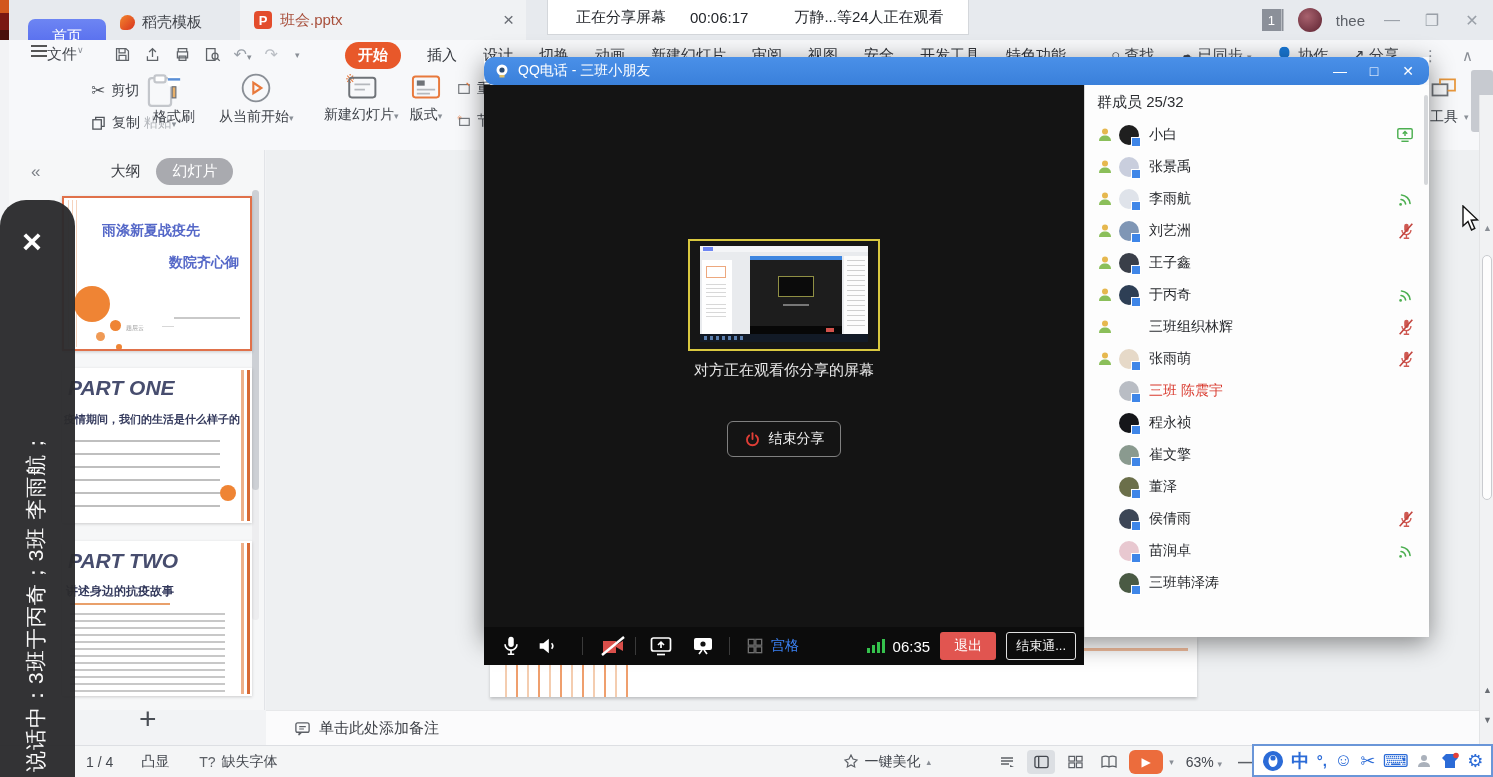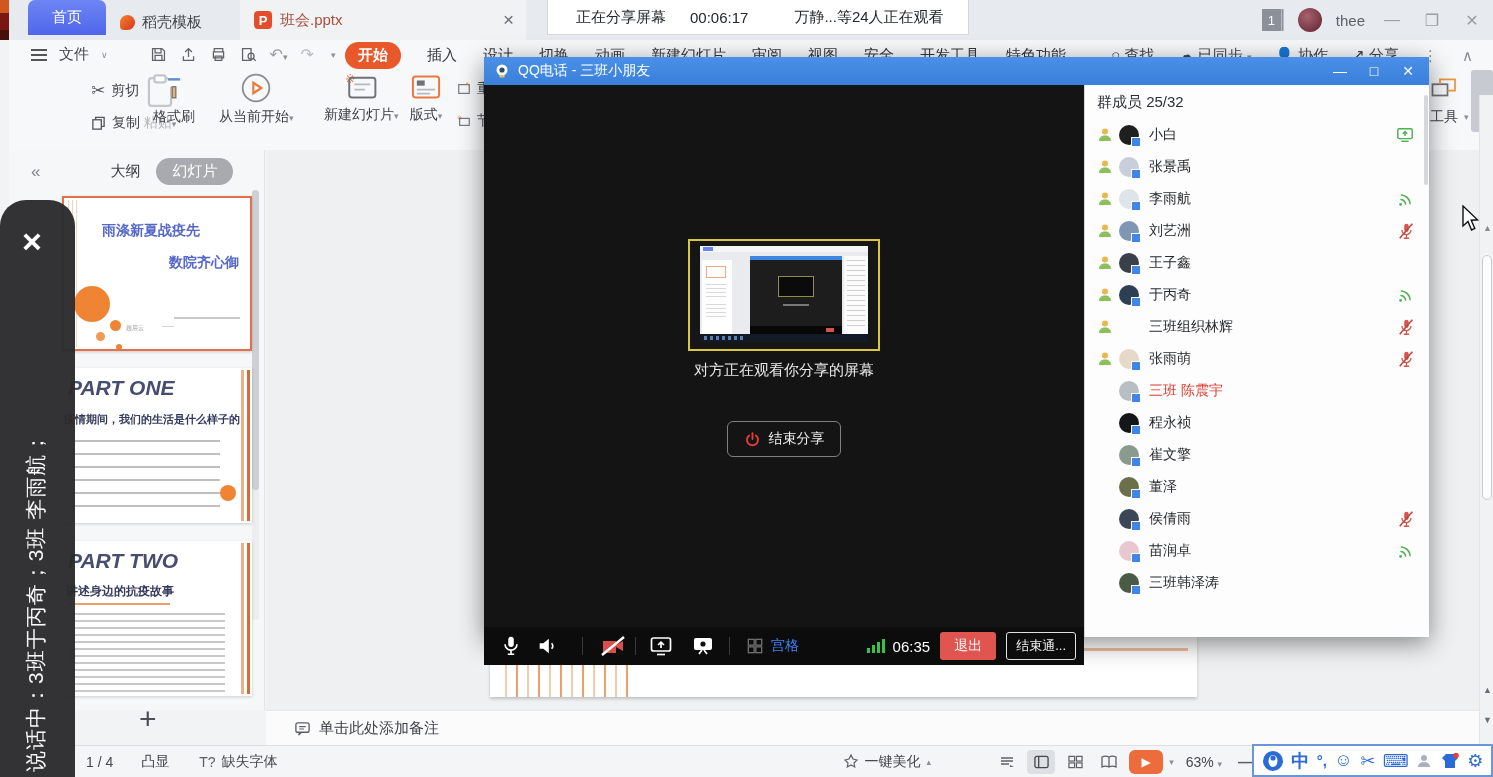--- a/index.html
+++ b/index.html
@@ -3,36 +3,36 @@
 <meta charset="utf-8">
 <style>
   html,body{margin:0;padding:0;background:#333;}
   *{box-sizing:border-box;font-family:"Liberation Sans","DejaVu Sans",sans-serif;}
   .screen{position:relative;width:1493px;height:777px;background:#f2f3f5;overflow:hidden;}
   .abs{position:absolute;}
 
   
   .tabbar{position:absolute;left:0;top:0;width:1493px;height:40px;background:#e7eaee;}
   .edge-strip-top{position:absolute;left:0;top:0;width:9px;height:40px;background:linear-gradient(#d2571d 0 13px,#7a1712 13px 30px,#49100b 30px);}
-  .tab-home{position:absolute;left:28px;top:0;width:78px;height:35px;border-radius:7px 7px 0 0;background:linear-gradient(#6d85f3,#5066ec);color:#fff;font-size:15px;display:flex;align-items:center;justify-content:center;}
+  .tab-home{position:absolute;left:28px;top:19px;width:78px;height:35px;border-radius:7px 7px 0 0;background:linear-gradient(#6d85f3,#5066ec);color:#fff;font-size:15px;display:flex;align-items:center;justify-content:center;}
   .tab-docer{position:absolute;left:112px;top:5px;width:122px;height:35px;display:flex;align-items:center;gap:7px;color:#3f4248;font-size:15px;padding-left:8px;}
   .docer-ico{width:15px;height:15px;background:linear-gradient(135deg,#f3852c,#d8331f);border-radius:50% 50% 50% 4px;}
   .tab-doc{position:absolute;left:240px;top:0px;width:286px;height:40px;background:#f0f2f4;display:flex;align-items:center;gap:8px;padding-left:14px;color:#a8503c;font-size:15px;}
   .wps-logo{width:18px;height:18px;border-radius:4px;background:#e34d2c;color:#fff;font-weight:bold;font-size:13px;display:flex;align-items:center;justify-content:center;}
   .tab-close{margin-left:auto;margin-right:12px;color:#6b6f76;font-size:19px;}
   .share-pill{position:absolute;left:547px;top:0;width:422px;height:35px;background:#fff;border:1px solid #d4d7db;border-top:none;display:flex;align-items:center;color:#23262b;font-size:15px;}
   .titlebar-right{position:absolute;right:8px;top:0;height:40px;display:flex;align-items:center;gap:14px;}
   .badge1{width:22px;height:22px;background:#8b9099;color:#fff;font-size:13px;display:flex;align-items:center;justify-content:center;border-right:3px double #b9bdc3;}
   .avatar-user{width:24px;height:24px;border-radius:50%;background:radial-gradient(circle at 38% 35%,#a8626e,#5c2230);}
   .uname{color:#5d6168;font-size:15px;}
   .winbtn{color:#9aa0a8;font-size:16px;width:26px;text-align:center;}
 
   
   .ribbon{position:absolute;left:9px;top:40px;width:1484px;height:110px;background:#f7f8fa;}
-  .fileRow{position:absolute;left:22px;top:5px;display:flex;align-items:center;gap:12px;color:#41454c;font-size:15px;}
+  .fileRow{position:absolute;left:22px;top:5px;display:flex;align-items:flex-start;gap:0;color:#41454c;font-size:15px;}
   .burger{width:16px;height:12px;border-top:2px solid #555;border-bottom:2px solid #555;position:relative;}
   .burger:before{content:"";position:absolute;left:0;top:3px;width:16px;height:2px;background:#555;}
   .qicons{display:flex;gap:13px;align-items:center;margin-left:30px;color:#5f6368;font-size:16px;}
   .rtabs{position:absolute;left:336px;top:2px;display:flex;align-items:center;gap:26px;font-size:15px;color:#33363c;}
   .rtab-active{background:#e8582a;color:#fff;border-radius:14px;padding:4px 13px;font-weight:bold;}
   .rt-right{position:absolute;right:20px;top:6px;display:flex;gap:24px;align-items:center;color:#41454c;font-size:15px;}
   .bigbtns{position:absolute;left:0;top:28px;width:1484px;height:82px;}
   .bb{position:absolute;display:flex;flex-direction:column;align-items:center;color:#3f434a;font-size:14px;}
   .bb .lbl{margin-top:4px;white-space:nowrap;}
   .smallrow{position:absolute;display:flex;align-items:center;gap:6px;color:#3f434a;font-size:14px;white-space:nowrap;}
@@ -57,21 +57,21 @@
   .viewbox{display:flex;align-items:center;justify-content:center;width:28px;height:24px;border-radius:4px;}
   .viewbox.sel{background:#dcdfe3;}
   .playbtn{width:34px;height:24px;background:#ec6c3c;border-radius:6px;display:flex;align-items:center;justify-content:center;color:#fff;font-size:12px;}
 
   
   .vscroll{position:absolute;right:0;top:95px;width:14px;height:660px;background:#f1f2f3;border-left:1px solid #e3e4e6;}
   .vthumb{position:absolute;left:2px;top:160px;width:10px;height:245px;background:#fdfdfd;border:1px solid #c9cbcf;border-radius:5px;}
 
   
   .qq{position:absolute;left:484px;top:57px;width:945px;height:580px;box-shadow:0 6px 24px rgba(0,0,0,.45);z-index:5;}
-  .qq-title{position:absolute;left:0;top:0;width:100%;height:28px;background:linear-gradient(#4a90e8,#3a80da);display:flex;align-items:center;color:#fff;font-size:14px;gap:8px;padding-left:10px;}
+  .qq-title{position:absolute;left:0;top:0;width:100%;height:28px;background:linear-gradient(#4a90e8,#3a80da);display:flex;align-items:center;color:#fff;font-size:14px;gap:8px;padding-left:10px;border-radius:10px;}
   .qq-ctrl{margin-left:auto;display:flex;gap:4px;margin-right:6px;}
   .qq-ctrl span{width:30px;text-align:center;font-size:14px;color:#fff;}
   .qq-black{position:absolute;left:0;top:28px;width:600px;height:552px;background:#141414;}
   .qq-members{position:absolute;left:600px;top:28px;width:345px;height:552px;background:#fdfdfd;border-left:1px solid #d8d8d8;overflow:hidden;}
   .preview{position:absolute;left:204px;top:154px;width:192px;height:112px;border:2px solid #d9c83f;background:#161616;}
   .qq-caption{position:absolute;left:0;top:276px;width:600px;text-align:center;color:#e9e9e9;font-size:15px;}
   .endshare{position:absolute;left:243px;top:336px;width:114px;height:36px;border:1px solid #808080;border-radius:6px;display:flex;align-items:center;justify-content:center;gap:8px;color:#f0f0f0;font-size:14px;}
   .qq-toolbar{position:absolute;left:0;top:542px;width:600px;height:38px;background:#0c0c0c;display:flex;align-items:center;}
   .tb-div{width:1px;height:18px;background:#3a3a3a;margin:0 9px;}
   .exitbtn{background:#e15550;color:#fff;font-size:14px;border-radius:3px;padding:5px 14px;margin-left:10px;}

